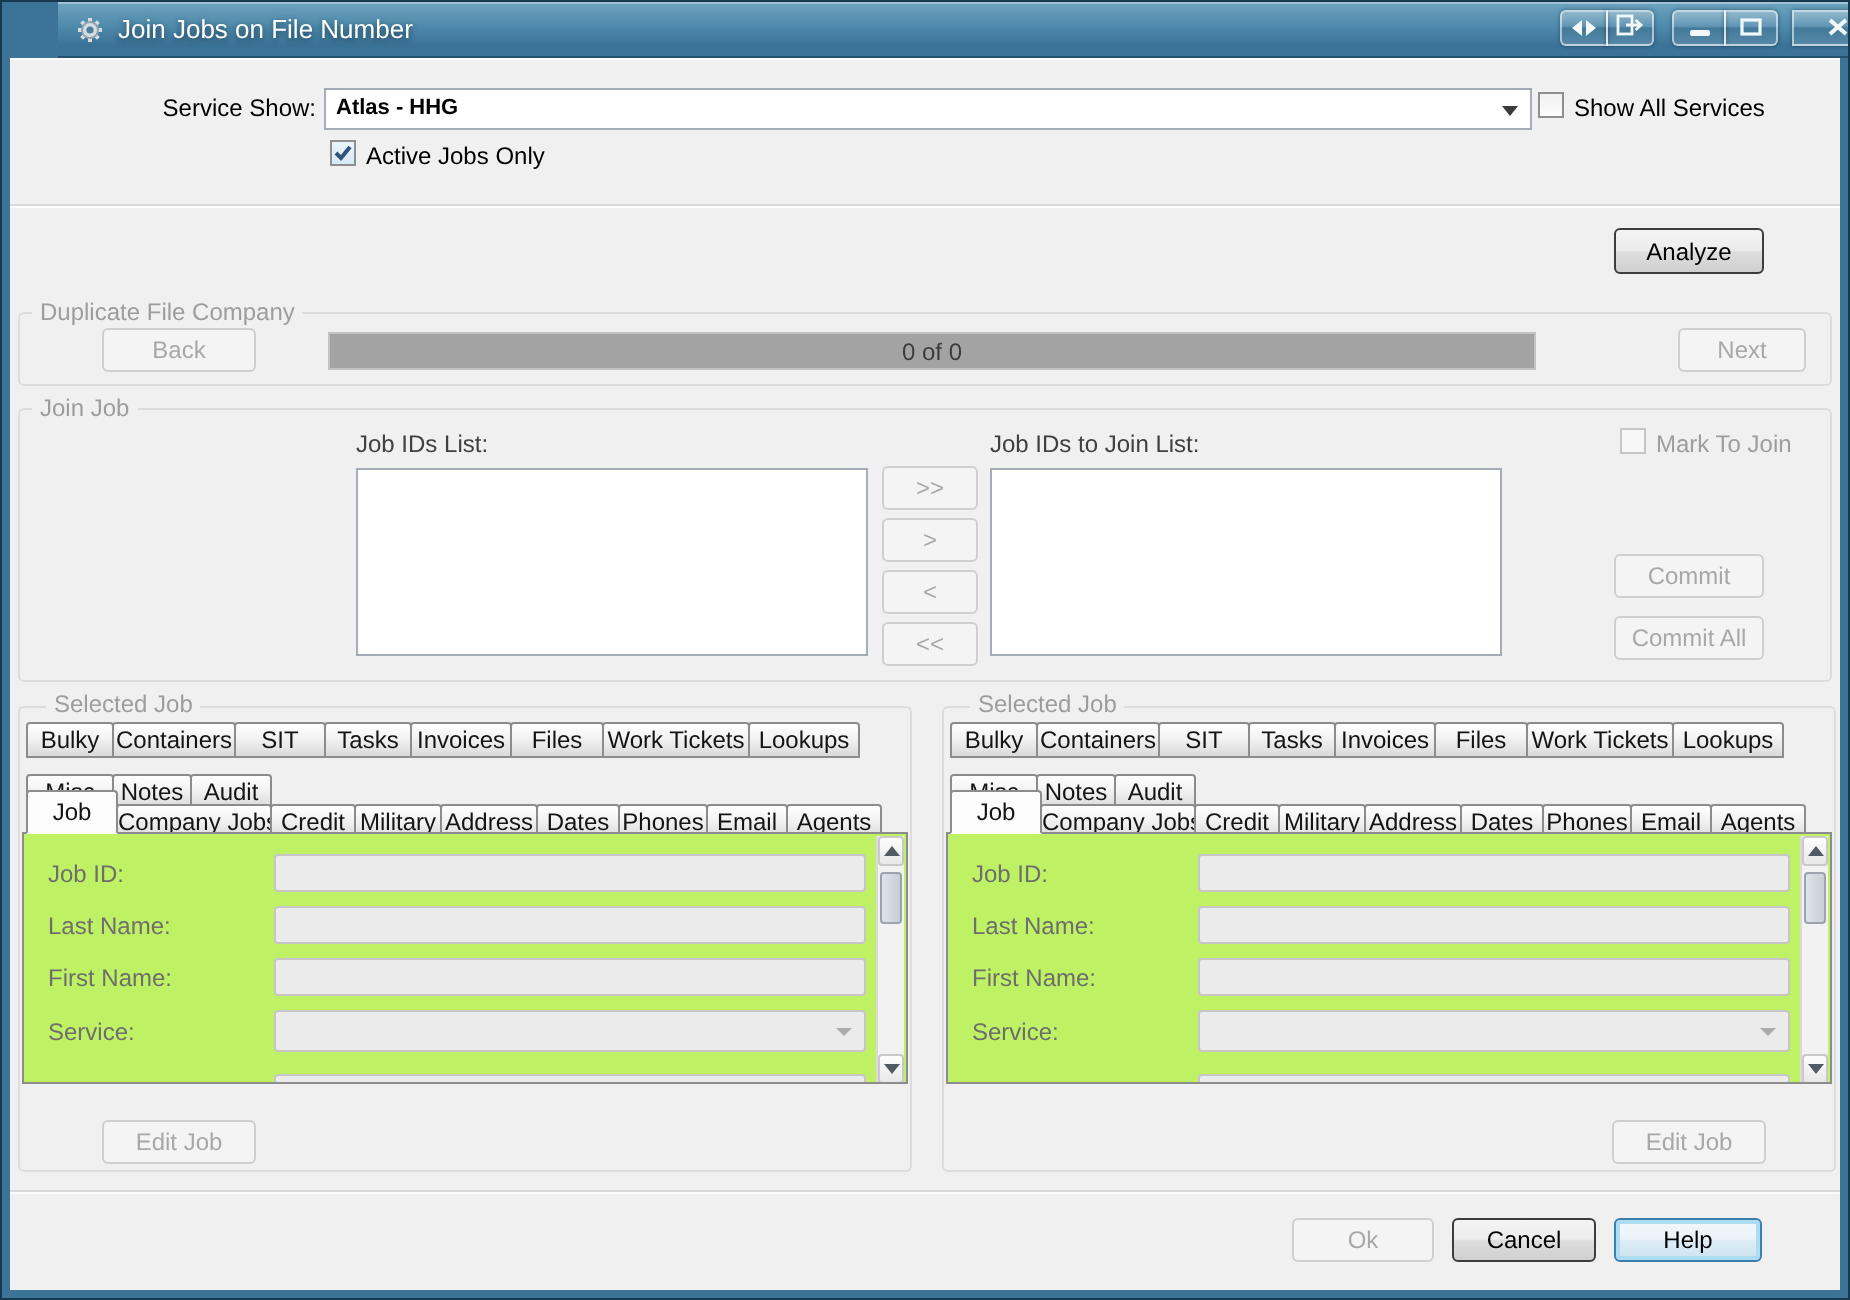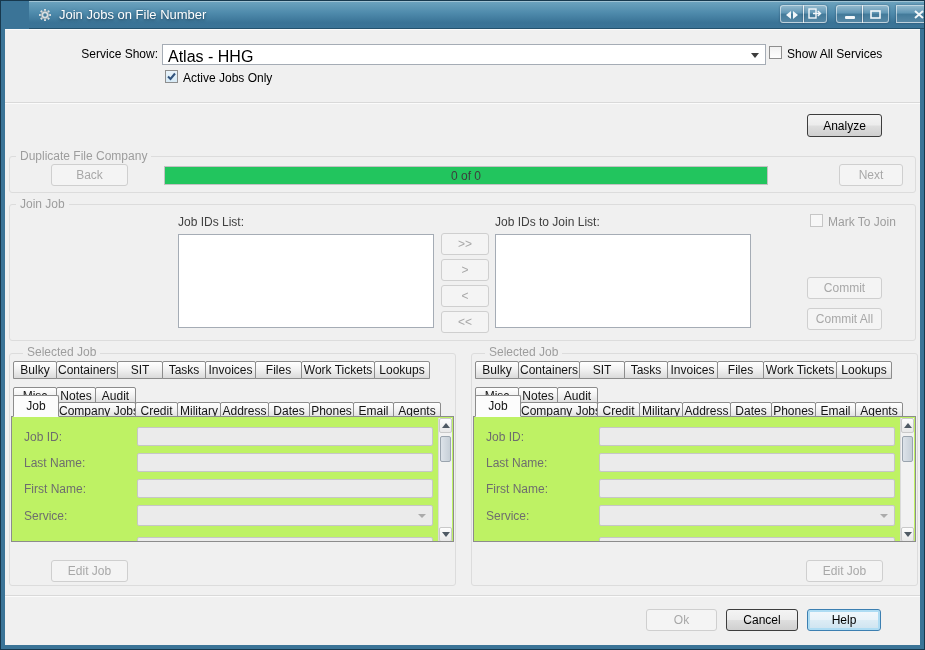--- a/index.html
+++ b/index.html
@@ -49,36 +49,36 @@
                   background:linear-gradient(#f2f8fc,#e9f3f9 48%,#dcecf5 52%,#cde3f0); }
   .btn.disabled { border:1px solid #cfcfcf; background:#f4f4f4; color:#a8a8a8; }
 
   
   .groupbox { position:absolute; border:1px solid #dcdcdc; border-radius:3px; }
   .glabel { position:absolute; top:-8px; background:#f0f0f0; padding:0 4px;
             font-size:12px; color:#9d9d9d; line-height:15px; white-space:nowrap; }
 
   
   .combo { position:absolute; background:#fff; border:1px solid #a5acb5; }
-  .combo .val { font-size:16px; color:#000; padding:3px 20px 0 5px; white-space:nowrap;
-                overflow:hidden; }
+  .combo .val { font-size:11px; color:#000; padding:3px 20px 0 5px; white-space:nowrap;
+                overflow:hidden;font-weight:bold; }
   .arr-down { position:absolute; right:6px; top:8px; width:0; height:0;
               border-left:4px solid transparent; border-right:4px solid transparent;
               border-top:5px solid #3c3c3c; }
 
   
   .checkbox { position:absolute; width:13px; height:13px; border:1px solid #8e8e8e;
               background:linear-gradient(#f1f1f1,#fdfdfd); display:flex; align-items:center;
               justify-content:center; }
   .checkbox.checked { background:linear-gradient(#e9f3fa,#d7eaf6); }
   .checkbox.disabled { border-color:#c6c6c6; background:#f7f7f7; }
 
   
   .listbox { position:absolute; background:#fff; border:1px solid #a5acb5; }
-  .counter { position:absolute; background:#22c55e; border:1px solid #c2c2c2;
+  .counter { position:absolute; background:#a3a3a3; border:1px solid #c2c2c2;
              display:flex; align-items:center; justify-content:center;
              font-size:12px; color:#3d3d3d; }
 
   
   .panel { position:absolute; top:324px; width:447px; height:233px; }
   .panel .pbox { position:absolute; inset:0; border:1px solid #dcdcdc; border-radius:3px; }
   .tabrow { position:absolute; left:4px; white-space:nowrap; font-size:0; }
   .tr1 { top:8px; } .tr2 { top:34px; } .tr3 { top:45px; }
   .tab { display:inline-block; height:18px; line-height:17px; font-size:12px; color:#141414;
          text-align:center; border:1px solid #8c8c8c; border-radius:2px 2px 0 0;

